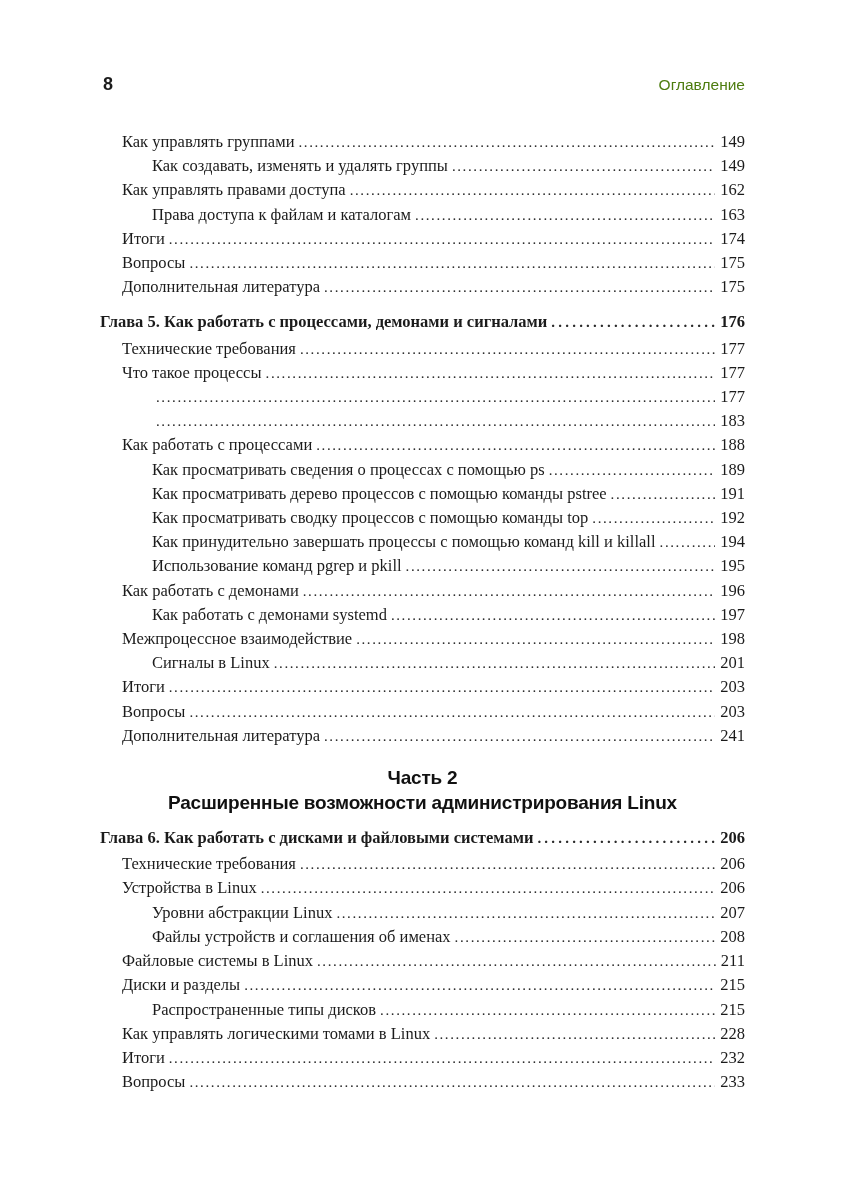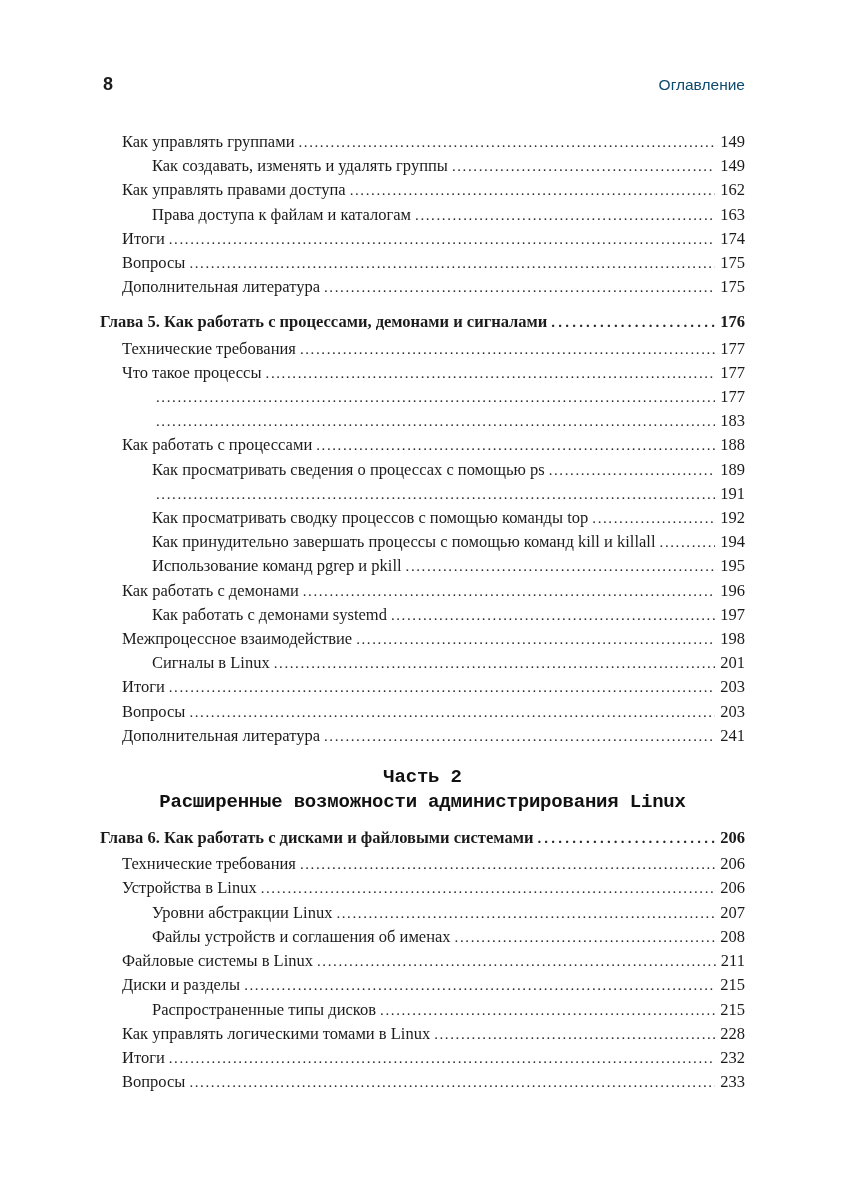--- a/index.html
+++ b/index.html
@@ -24,21 +24,21 @@
     align-items: baseline;
     font-family: "Liberation Sans", sans-serif;
   }
   .folio {
     font-size: 18px;
     font-weight: 700;
     margin-left: 3px;
   }
   .running-title {
     font-size: 15.5px;
-    color: #0c4a6e;
+    color: #4d7c0f;
   }
   
   .toc { margin-top: 35px; }
   .row {
     display: flex;
     align-items: baseline;
     line-height: 24.2px;
     font-size: 16.5px;
   }
   .lvl1 { padding-left: 22px; }
@@ -66,21 +66,21 @@
   }
   .chapter .leader::after {
     letter-spacing: 3.2px;
     font-weight: 700;
     font-size: 15px;
   }
   .chapter .pg { font-weight: 700; }
   
   .part-heading {
     text-align: center;
-    font-family: Liberation Mono, monospace;
+    font-family: Liberation Sans, sans-serif;
     font-weight: 700;
     font-size: 19px;
     line-height: 25px;
     margin: 17px 0 11px 0;
     letter-spacing: -0.2px;
     color: #111;
   }
 </style>
 </head>
 <body>
@@ -153,20 +153,21 @@
         <span class="entry-text">Как работать с процессами</span>
         <span class="leader"></span>
         <span class="pg">188</span>
       </div>
       <div class="row lvl2">
         <span class="entry-text">Как просматривать сведения о процессах с помощью ps</span>
         <span class="leader"></span>
         <span class="pg">189</span>
       </div>
       <div class="row lvl2">
+        <span class="entry-text">Как просматривать дерево процессов с помощью команды pstree</span>
         <span class="leader"></span>
         <span class="pg">191</span>
       </div>
       <div class="row lvl2">
         <span class="entry-text">Как просматривать сводку процессов с помощью команды top</span>
         <span class="leader"></span>
         <span class="pg">192</span>
       </div>
       <div class="row lvl2">
         <span class="entry-text">Как принудительно завершать процессы с помощью команд kill и killall</span>

